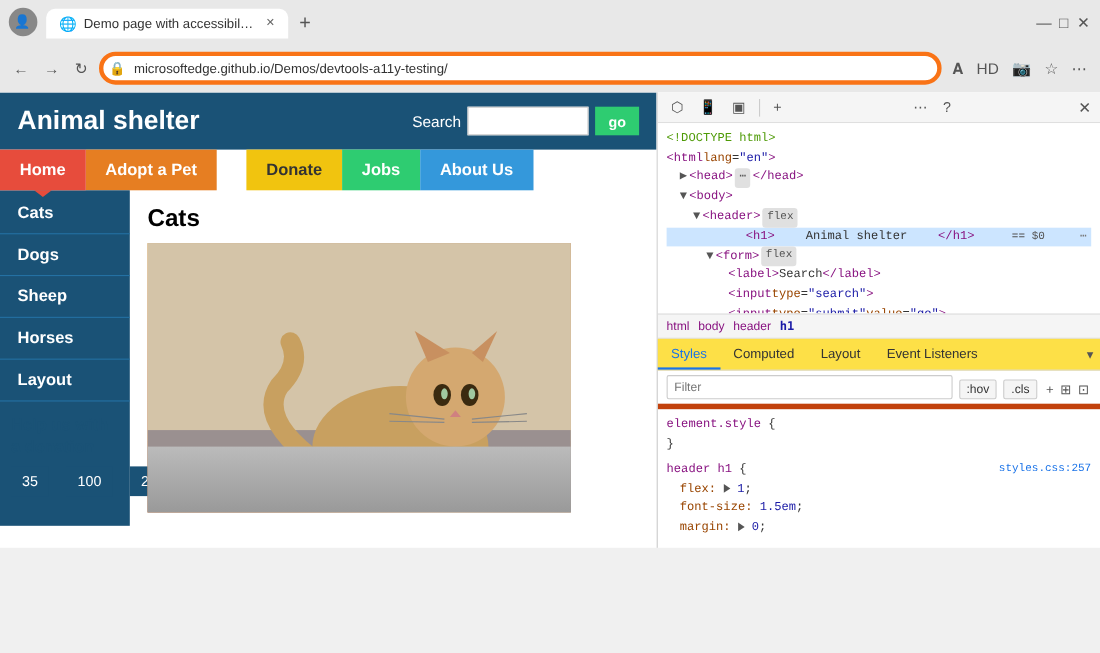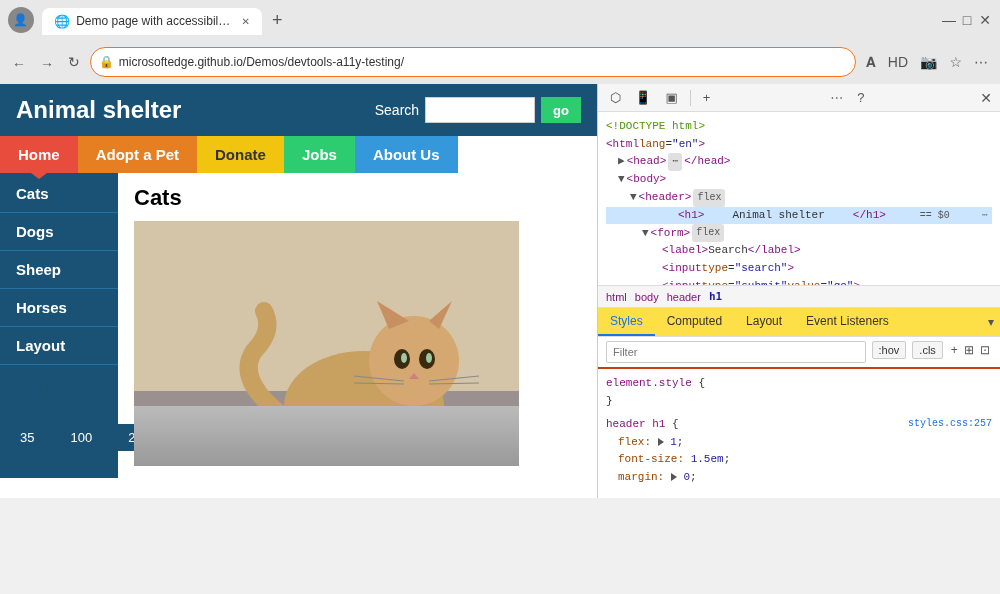--- a/index.html
+++ b/index.html
@@ -7,21 +7,21 @@
     .title-bar { display: flex; align-items: center; padding: 6px 8px; background: #e8e8e8; height: 40px; }
     .window-control { width: 14px; height: 14px; border: none; background: transparent; cursor: pointer; font-size: 14px; color: #555; display: flex; align-items: center; justify-content: center; }
     .tab { display: flex; align-items: center; background: white; border-radius: 8px 8px 0 0; padding: 6px 12px; font-size: 12px; color: #333; gap: 6px; max-width: 220px; }
     .tab-title { overflow: hidden; text-overflow: ellipsis; white-space: nowrap; max-width: 160px; }
     .tab-close { color: #666; font-size: 10px; cursor: pointer; margin-left: 4px; }
     .new-tab { background: transparent; border: none; color: #555; font-size: 18px; cursor: pointer; padding: 4px 8px; }
     .address-bar { display: flex; align-items: center; padding: 4px 8px; gap: 6px; background: #e8e8e8; height: 44px; }
     .nav-btn { background: transparent; border: none; cursor: pointer; color: #555; font-size: 14px; padding: 4px; }
     .address-wrapper { flex: 1; position: relative; display: flex; align-items: center; }
     .address-lock { position: absolute; left: 10px; color: #555; font-size: 12px; }
-    .address-text { flex: 1; height: 30px; border: 1px solid #f97316; border-radius: 16px; padding: 0 12px 0 28px; font-size: 12px; background: white; outline: none; color: #333; }
+    .address-text { flex: 1; height: 30px; border: 4px solid #f97316; border-radius: 16px; padding: 0 12px 0 28px; font-size: 12px; background: white; outline: none; color: #333; }
     .toolbar-icons { display: flex; align-items: center; gap: 4px; }
     .toolbar-icon { background: transparent; border: none; cursor: pointer; color: #555; font-size: 14px; padding: 4px; }
 
     
     .main-layout { display: flex; height: 414px; }
 
     
     .website { flex: 0 0 597px; background: white; overflow: hidden; }
 
     
@@ -31,21 +31,21 @@
     .search-label { color: white; font-size: 14px; }
     .search-input { height: 26px; width: 110px; border: 1px solid #ccc; padding: 0 6px; font-size: 13px; }
     .search-btn { background: #2ecc71; color: white; border: none; padding: 4px 12px; font-size: 13px; font-weight: bold; cursor: pointer; height: 26px; }
 
     
     .nav-bar { display: flex; }
     .nav-item { padding: 10px 18px; font-size: 15px; font-weight: bold; cursor: pointer; color: white; border: none; text-decoration: none; }
     .nav-home { background: #e74c3c; color: white; position: relative; }
     .nav-home::after { content: ''; position: absolute; bottom: -6px; left: 50%; transform: translateX(-50%); border-left: 8px solid transparent; border-right: 8px solid transparent; border-top: 6px solid #e74c3c; }
     .nav-adopt { background: #e67e22; }
-    .nav-donate { background: #f1c40f; color: #333; }
+    .nav-donate { background: #f1c40f; color: #333; margin-left: 27px; }
     .nav-jobs { background: #2ecc71; }
     .nav-about { background: #3498db; }
 
     
     .content-area { display: flex; }
     .sidebar { background: #1a5276; width: 118px; min-height: 300px; padding-top: 2px; }
     .sidebar-item { display: block; color: white; font-size: 15px; font-weight: bold; padding: 10px 16px; cursor: pointer; border-bottom: 1px solid #2471a3; }
     .main-content { flex: 1; padding: 12px 16px; }
     .cats-title { font-size: 22px; margin-bottom: 10px; }
     .donation-section { padding: 12px 10px; }
@@ -83,21 +83,21 @@
     .breadcrumb-current { color: #1a1aa6; font-weight: bold; font-size: 11px; font-family: monospace; }
 
     
     .devtools-tabs { display: flex; border-bottom: 1px solid #ddd; background: #fde047; }
     .devtools-tab { padding: 6px 12px; font-size: 12px; cursor: pointer; color: #333; border-bottom: 2px solid transparent; }
     .devtools-tab.active { border-bottom: 2px solid #1a73e8; color: #1a73e8; }
     .more-btn { margin-left: auto; background: transparent; border: none; cursor: pointer; font-size: 12px; color: #555; padding: 6px; }
 
     
     .styles-panel { flex: 1; overflow: hidden; font-family: 'Courier New', monospace; font-size: 11px; }
-    .filter-row { display: flex; align-items: flex-start; padding: 4px 8px; gap: 6px; border-bottom: 2px solid #c2410c; }
+    .filter-row { display: flex; align-items: flex-end; padding: 4px 8px; gap: 6px; border-bottom: 5px solid #c2410c; }
     .filter-input { flex: 1; height: 22px; border: 1px solid #ccc; padding: 0 6px; font-size: 11px; border-radius: 2px; }
     .filter-btn { background: #f5f5f5; border: 1px solid #ccc; padding: 2px 6px; font-size: 11px; cursor: pointer; border-radius: 2px; color: #333; }
     .filter-icons { display: flex; gap: 2px; }
     .filter-icon-btn { background: transparent; border: none; cursor: pointer; color: #555; font-size: 12px; padding: 2px; }
     .styles-content { padding: 6px 8px; }
     .style-rule { margin-bottom: 6px; line-height: 1.6; }
     .style-selector { color: #881280; }
     .style-brace { color: #333; }
     .style-prop { color: #994500; padding-left: 12px; }
     .style-value { color: #1a1aa6; }

